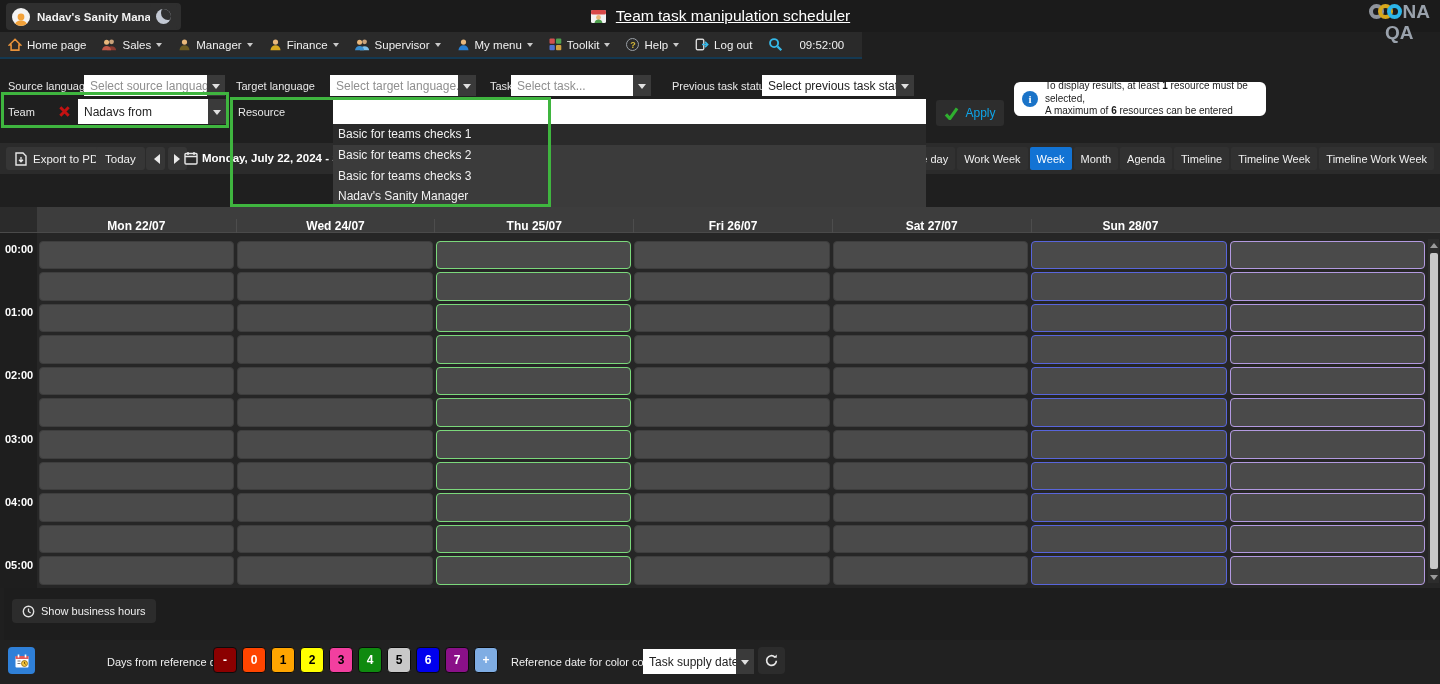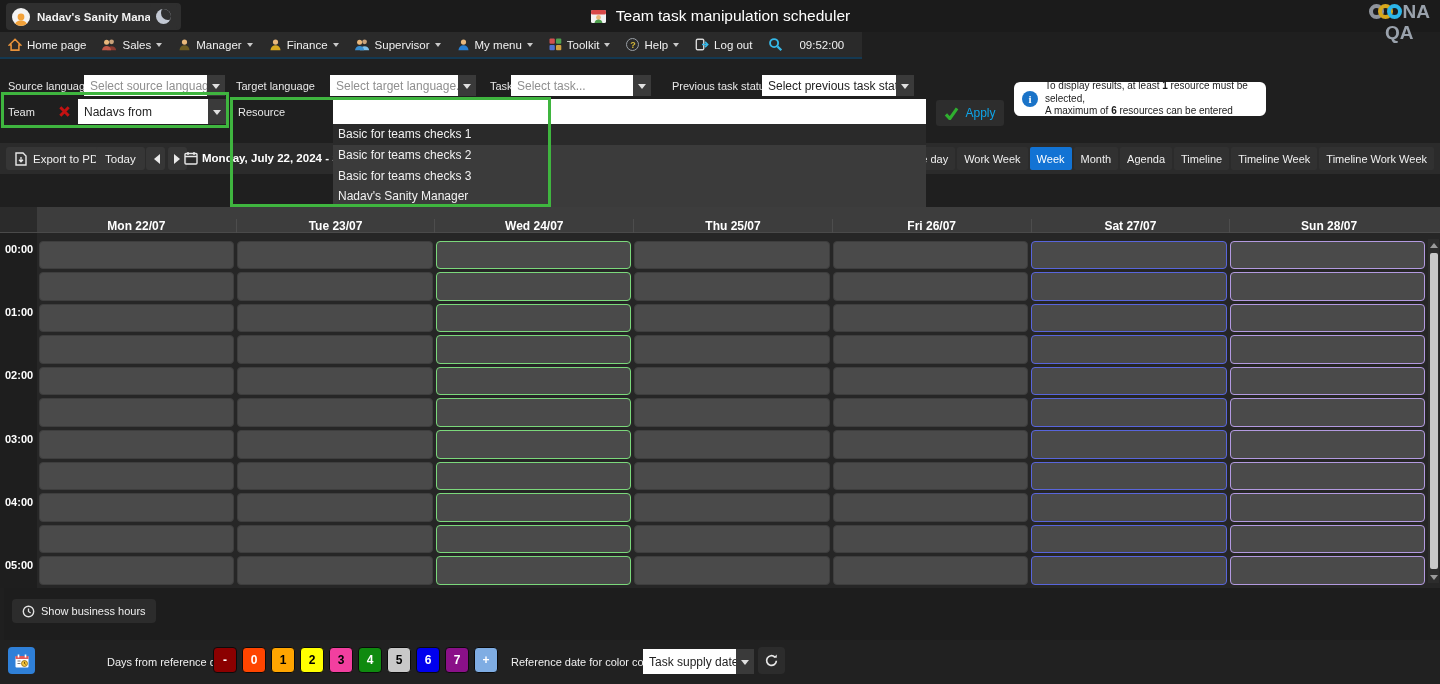--- a/index.html
+++ b/index.html
@@ -13,21 +13,21 @@
     border-radius:4px; display:flex; align-items:center; gap:7px; padding:0 12px 0 6px; }
   .avatar { width:18px; height:18px; border-radius:50%; background:#f3f3f3; display:flex;
     align-items:flex-end; justify-content:center; overflow:hidden; }
   .user-chip .uname { font-size:11.5px; font-weight:bold; color:#f2f2f2; }
   .moon-btn { position:absolute; left:150px; top:3px; width:27px; height:27px; background:#2f2f2f;
     border-radius:4px; display:flex; align-items:center; justify-content:center; }
   .crescent { position:relative; width:15px; height:15px; border-radius:50%; background:#c3c9d4; overflow:hidden;}
   .crescent::after { content:""; position:absolute; left:5px; top:-3px; width:14px; height:14px;
     border-radius:50%; background:#2f2f2f; }
   .app-title { position:absolute; left:0; top:0; width:100%; height:32px; display:flex;
-    align-items:center; justify-content:center; gap:9px; font-size:15.5px; color:#ffffff; pointer-events:none;}
+    align-items:center; justify-content:center; gap:9px; font-size:15.5px; color:#ffffff; pointer-events:none;text-decoration:underline;}
   .logo { position:absolute; right:10px; top:2px; display:flex; flex-direction:column; align-items:center; line-height:1;}
   .logo .row1 { display:flex; align-items:center; }
   .ring { width:15px; height:15px; border-radius:50%; border:4.5px solid #8f949c; }
   .ring.y { border-color:#d7a71c; margin-left:-6px; }
   .ring.c { border-color:#2cb5e8; margin-left:-6px; }
   .logo .na { font-size:19px; font-weight:bold; color:#9aa2ac; letter-spacing:0; margin-left:1px;}
   .logo .qa { font-size:19px; font-weight:bold; color:#9aa2ac; margin-top:2px; }
 
   
   .menubar { position:absolute; left:0; top:32px; height:27px; display:flex; align-items:center;
@@ -343,21 +343,20 @@
         <div class="vbtn">Timeline</div>
         <div class="vbtn">Timeline Week</div>
         <div class="vbtn">Timeline Work Week</div>
       </div>
   </div>
 
   <div class="cal-header">
     <div class="gutter"></div>
     <div class="days" id="days">
         <div class="day">Mon 22/07</div>
-        <div class="day">Tue 23/07</div>
         <div class="day">Wed 24/07</div>
         <div class="day">Thu 25/07</div>
         <div class="day">Fri 26/07</div>
         <div class="day">Sat 27/07</div>
         <div class="day">Sun 28/07</div>
       </div>
   </div>
 
   <div class="grid-area">
     <div class="gcol"></div>

